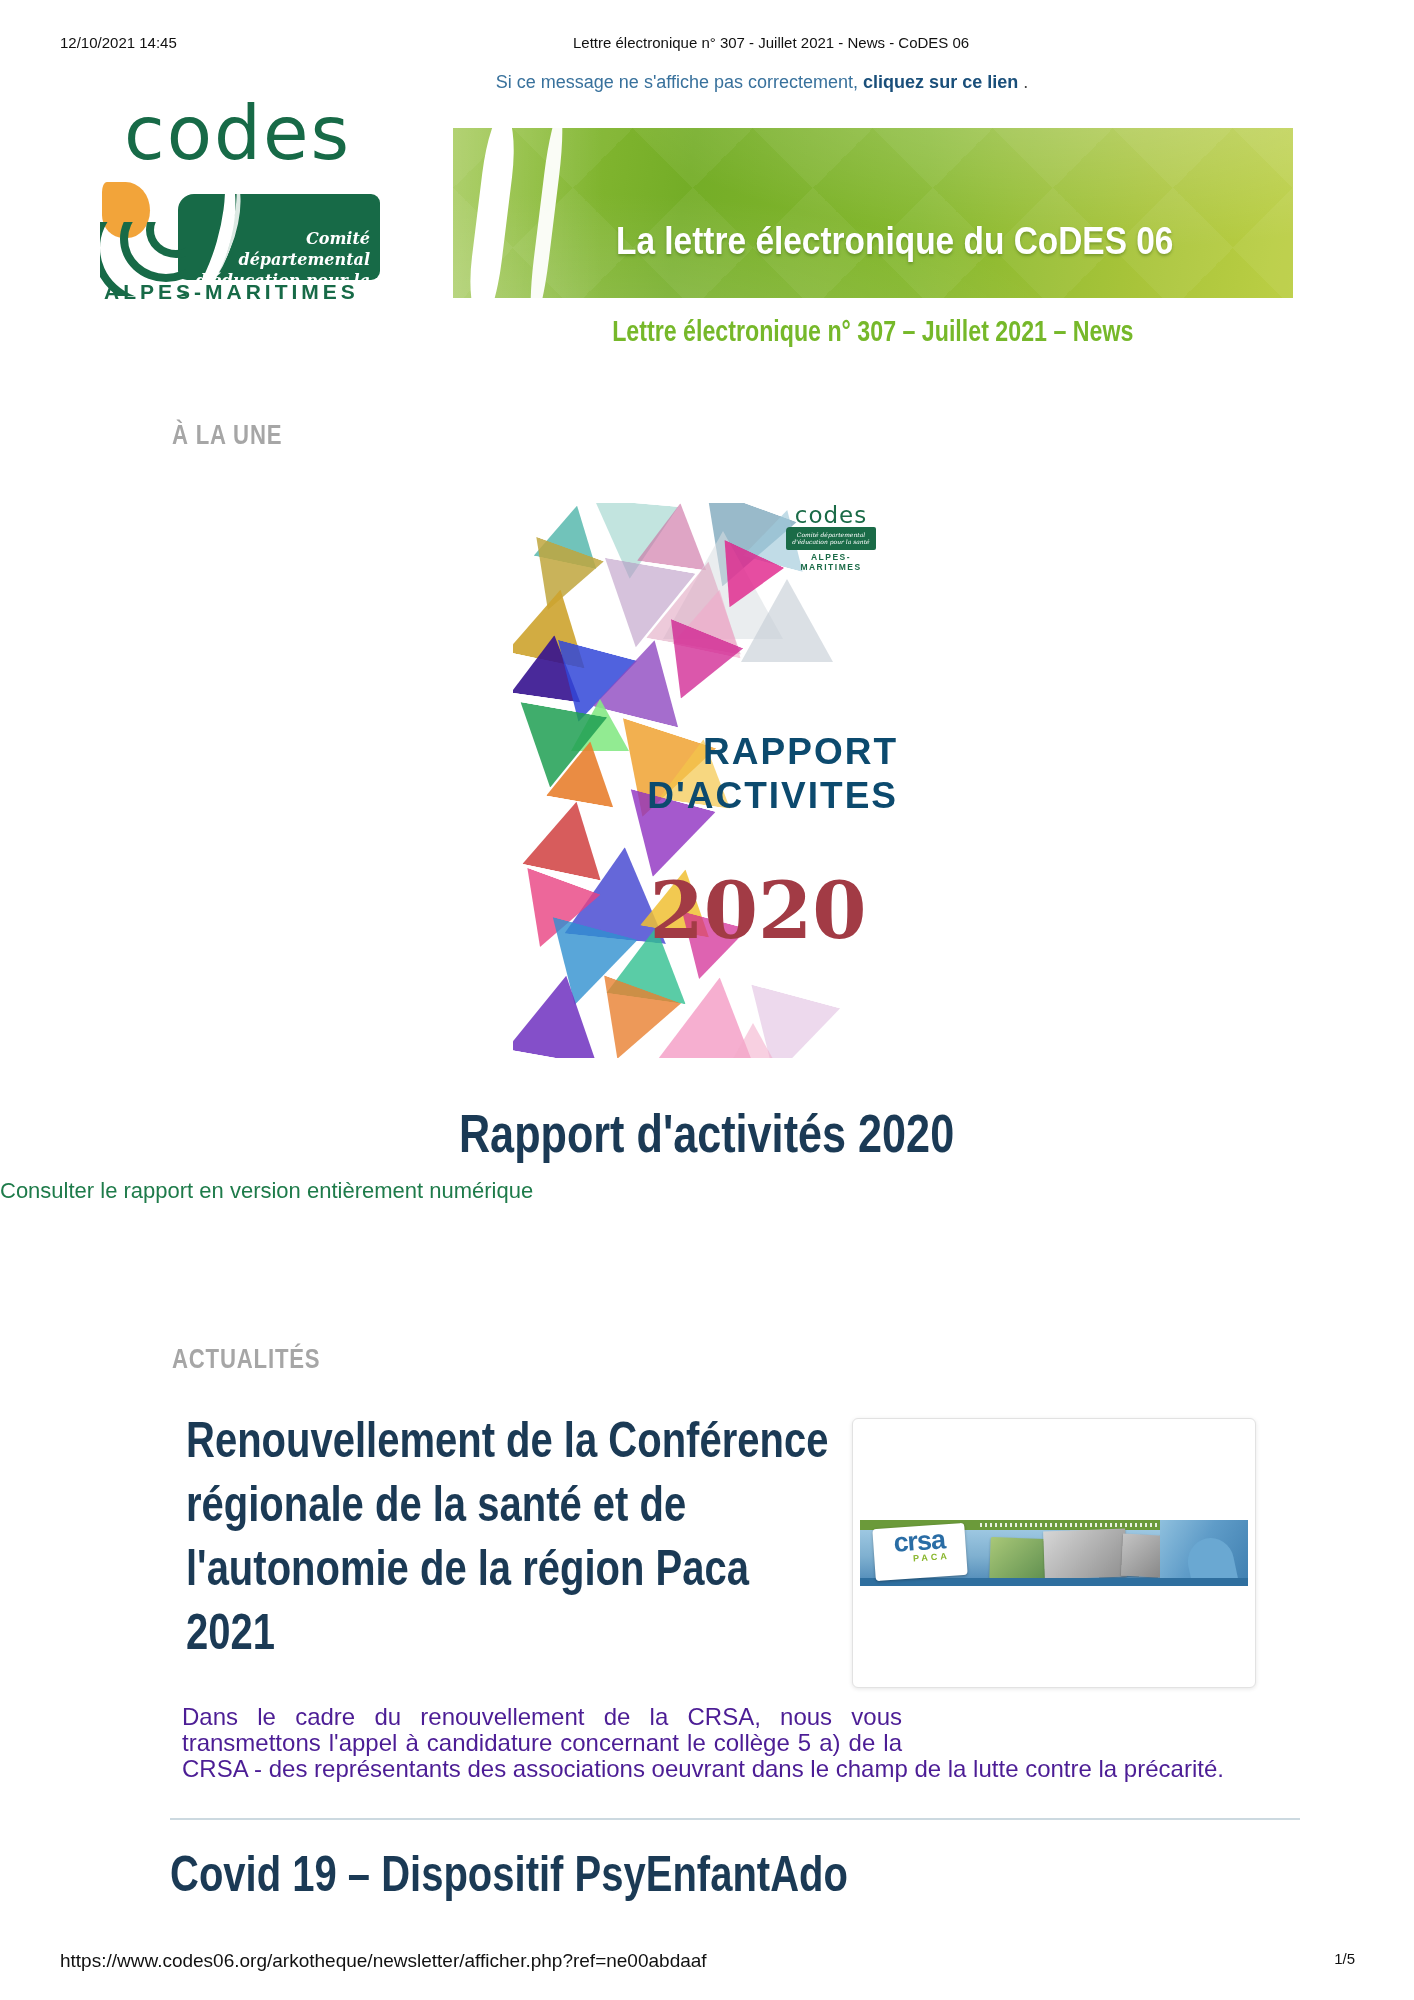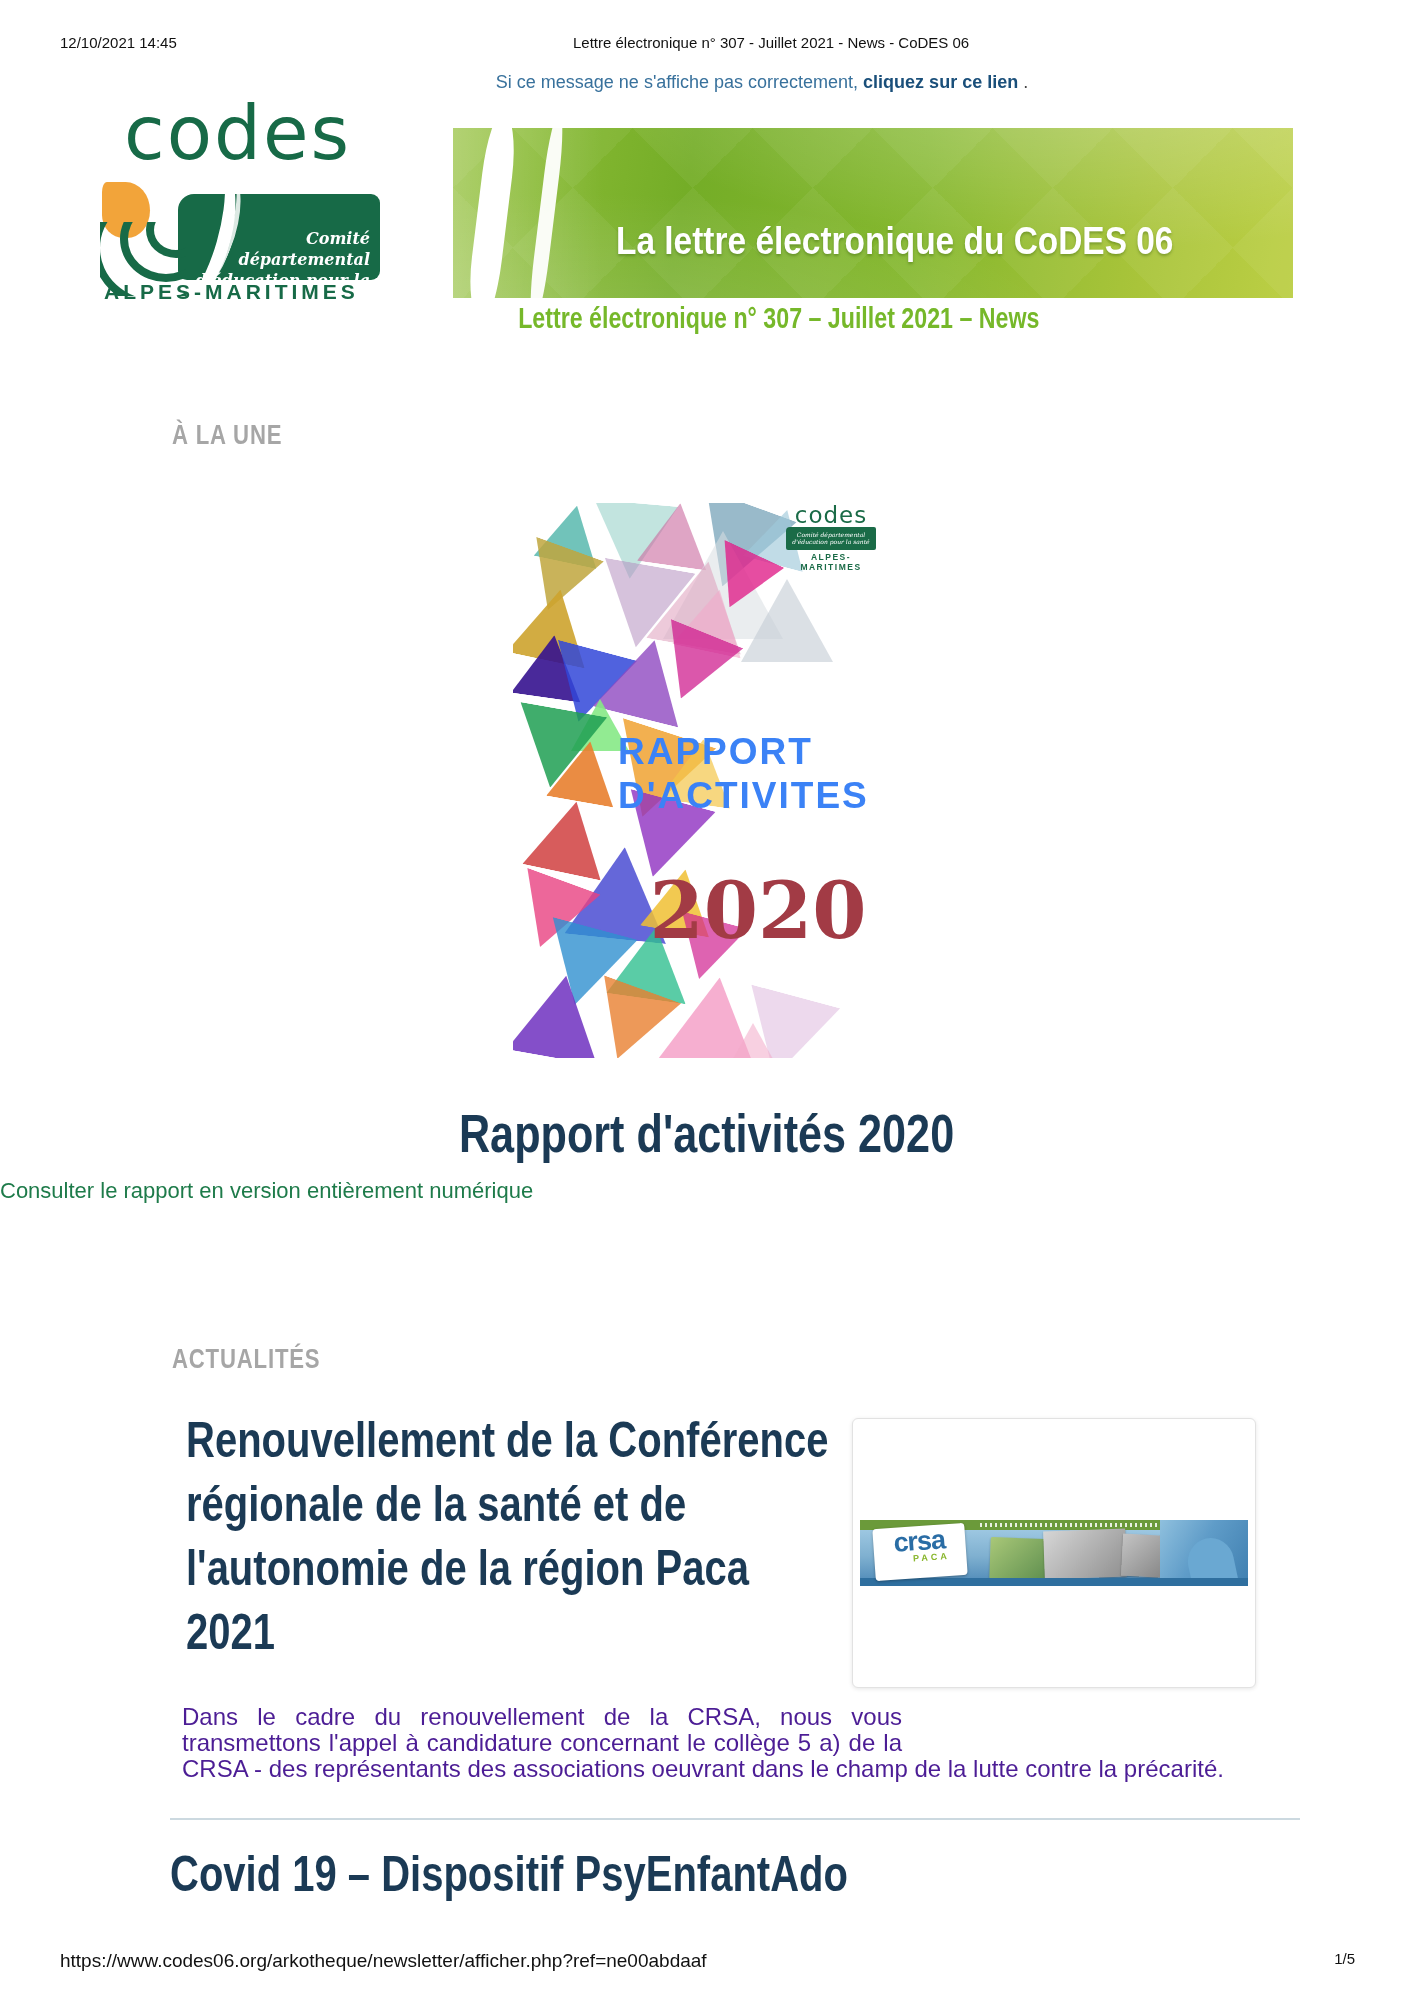--- a/index.html
+++ b/index.html
@@ -47,38 +47,38 @@
           background-size:auto,auto,120px 120px,120px 120px,auto;}
   .banner::before{content:"";position:absolute;left:0;top:0;bottom:0;width:150px;
           background:linear-gradient(90deg,rgba(255,255,255,.25),rgba(255,255,255,0));}
   .bstripe1{position:absolute;left:24px;top:-16px;width:30px;height:210px;background:#fff;
             border-radius:45% 55% 40% 60%/30% 30% 30% 30%;transform:rotate(7deg);}
   .bstripe2{position:absolute;left:86px;top:-16px;width:15px;height:210px;background:rgba(255,255,255,.95);
             border-radius:50%/30%;transform:rotate(7deg);}
   .banner-title{position:absolute;left:163px;top:92px;color:#fff;font-size:38px;font-weight:bold;
             white-space:nowrap;transform:scaleX(.88);transform-origin:0 0;
             text-shadow:0 2px 3px rgba(40,80,0,.35);}
-  .banner-sub{position:absolute;left:453px;top:302px;width:840px;text-align:left;color:#76b82a;}
+  .banner-sub{position:absolute;left:453px;top:315px;width:840px;text-align:center;color:#76b82a;}
   .banner-sub span{display:inline-block;font-size:29px;font-weight:bold;transform:scaleX(.8);
             transform-origin:50% 50%;white-space:nowrap;}
   
   .seclabel{position:absolute;left:172px;color:#a6a6a6;}
   .seclabel span{display:inline-block;font-size:27px;font-weight:bold;letter-spacing:1px;
             transform:scaleX(.82);transform-origin:0 50%;white-space:nowrap;}
   
   .cover{position:absolute;left:513px;top:503px;width:385px;height:555px;background:#fff;cursor:pointer;}
   .tri-layer{position:absolute;inset:0;overflow:hidden;}
   .tri{position:absolute;clip-path:polygon(50% 0,0 100%,100% 100%);}
   .mini-logo{position:absolute;left:268px;top:0;width:100px;text-align:center;}
   .mini-word{font-family:"DejaVu Sans",sans-serif;font-size:23px;color:#1a6b47;letter-spacing:1px;line-height:24px;}
   .mini-bar{margin:0 auto;width:90px;height:23px;background:#1a6b47;border-radius:4px 2px 2px 2px;
             color:#fff;font-family:"DejaVu Serif",serif;font-style:italic;font-size:6px;line-height:7px;
             padding-top:4px;box-sizing:border-box;}
   .mini-region{font-size:8.5px;font-weight:bold;letter-spacing:1.5px;color:#1a6b47;margin-top:2px;}
-  .cover-title{position:absolute;left:105px;right:0;text-align:left;color:#3b82f6;font-weight:bold;
+  .cover-title{position:absolute;left:105px;right:0;text-align:right;color:#0c4a6e;font-weight:bold;
             font-size:37px;letter-spacing:2px;white-space:nowrap;}
   .cover-year{position:absolute;left:105px;right:0;text-align:center;top:362px;color:#a23b45;
             font-family:"DejaVu Serif",serif;font-weight:bold;font-size:78px;}
   
   .feature-title{position:absolute;left:0;right:0;top:1092px;text-align:center;color:#1b3a55;margin-top:10px;}
   .feature-title span{display:inline-block;font-size:54px;font-weight:bold;transform:scaleX(.8);
             transform-origin:50% 50%;white-space:nowrap;}
   .feature-link{position:absolute;left:0;right:0;top:1178px;text-align:left;font-size:22px;
             color:#1e7b4a;cursor:pointer;}
   

